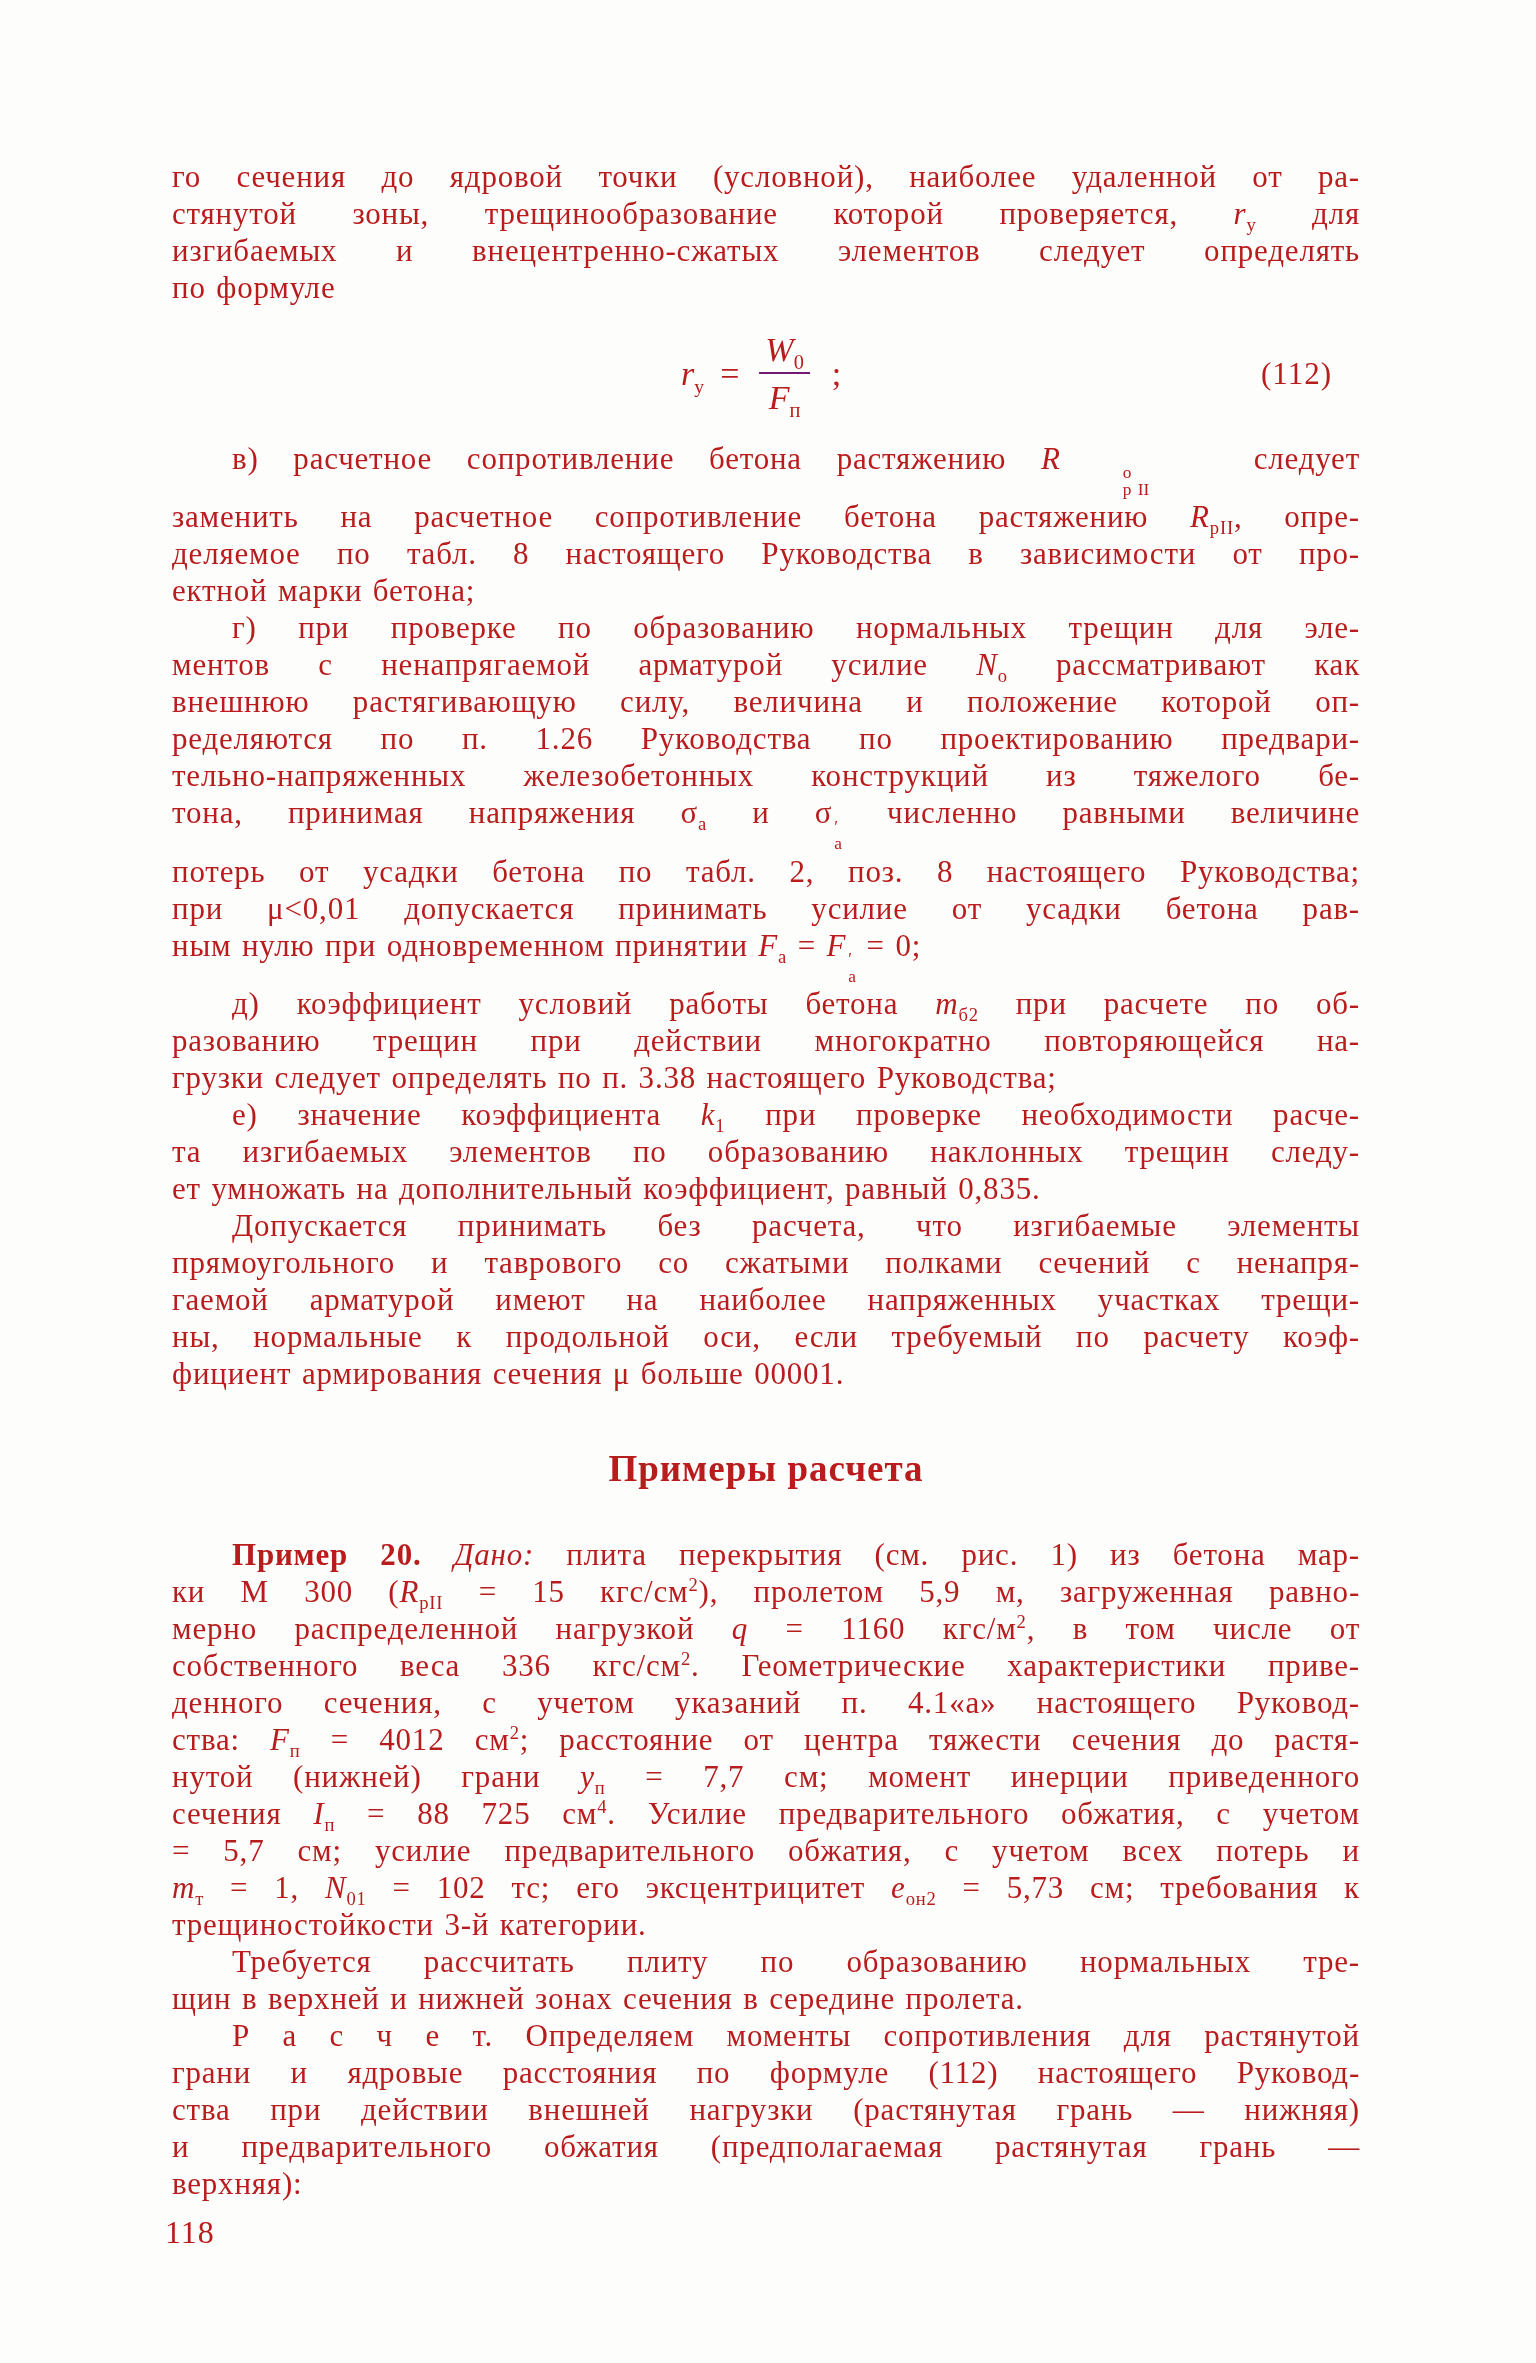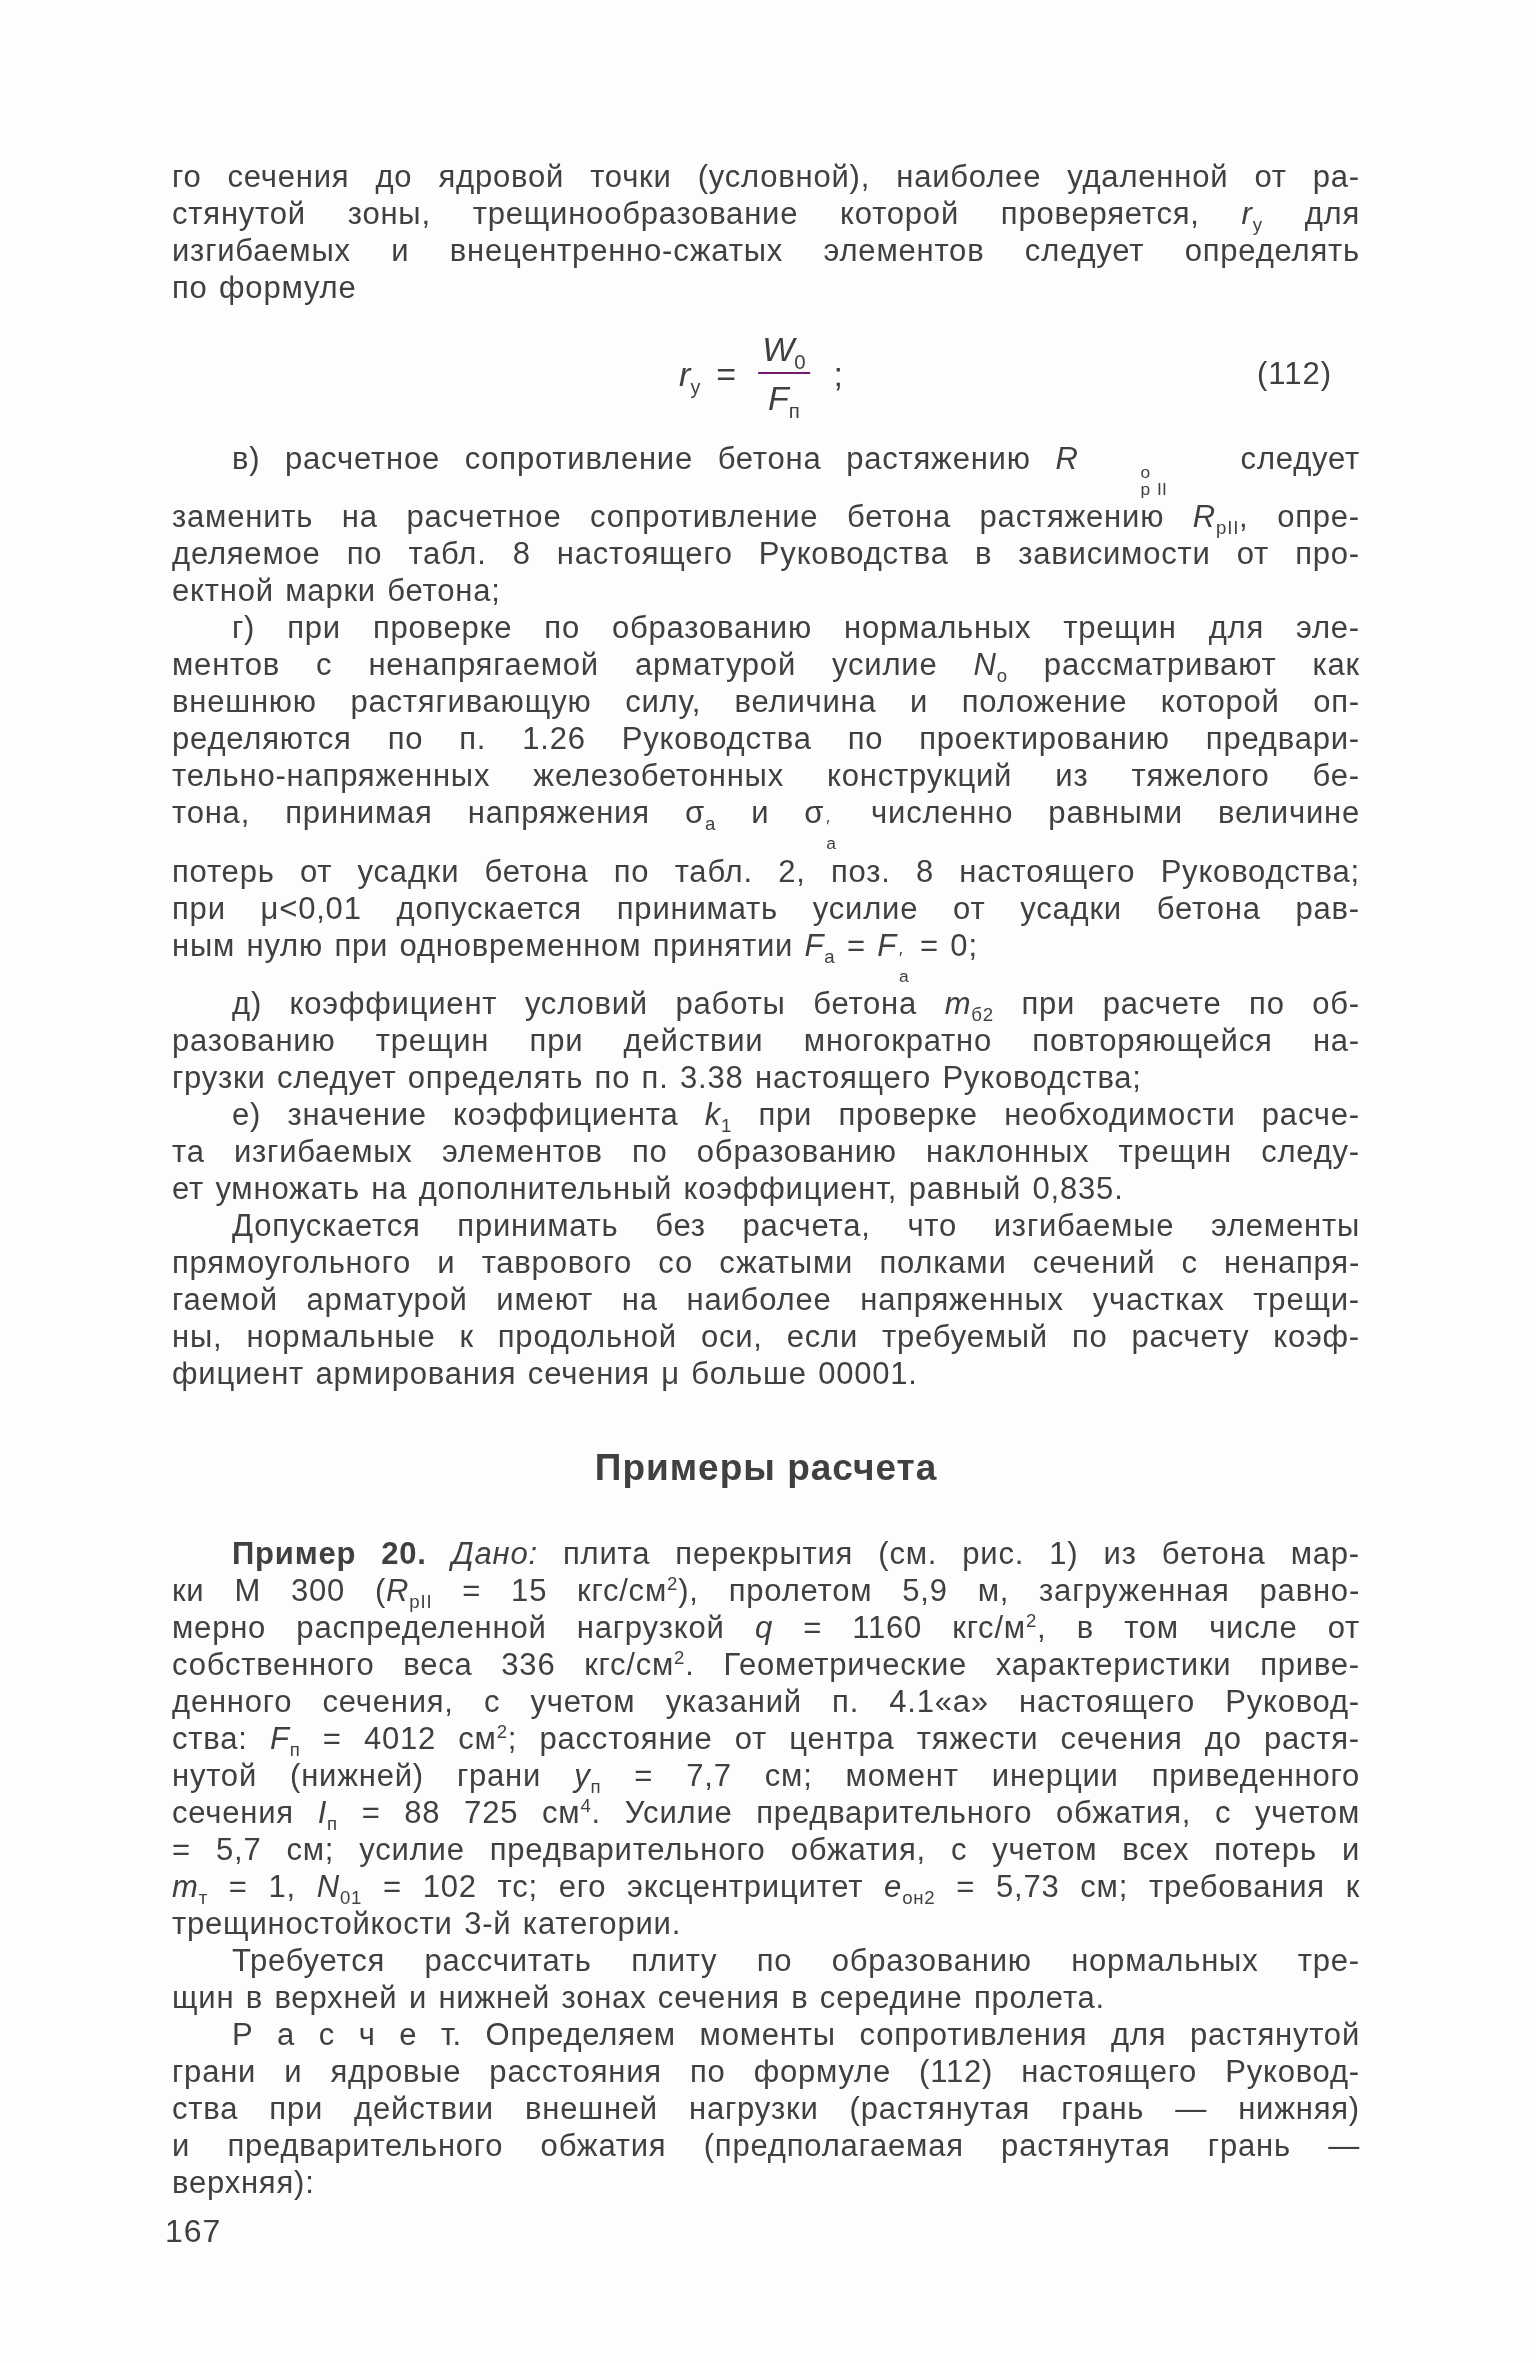--- a/index.html
+++ b/index.html
@@ -1,22 +1,22 @@
 <!DOCTYPE html>
 <html lang="ru"><head>
 <meta charset="utf-8">
 <style>
   html,body{margin:0;padding:0;}
   body{background:#ffffff;}
   .page{
     position:relative;
     width:1536px;height:2363px;
     background:#fdfdfc;
-    color:#404040;
-    font-family:Liberation Sans, sans-serif;
+    color:#b91c1c;
+    font-family:Liberation Serif, serif;
     box-sizing:border-box;
     overflow:hidden;
   }
   .body-block{
     position:absolute;
     left:172px;top:158px;
     width:1188px;
   }
   .para{margin:0;}
   .line{
@@ -186,16 +186,16 @@
         </div>
         <div class="para">
           <div class="line first">Р а с ч е т.  Определяем моменты сопротивления для растянутой</div>
           <div class="line">грани и ядровые расстояния по формуле (112) настоящего Руковод-</div>
           <div class="line">ства при действии внешней нагрузки (растянутая грань — нижняя)</div>
           <div class="line">и предварительного обжатия (предполагаемая растянутая грань —</div>
           <div class="line last">верхняя):</div>
         </div>
       </div>
 
-    <div class="page-num">167</div>
+    <div class="page-num">118</div>
 
   </div>
 </div>
 
 </body></html>

